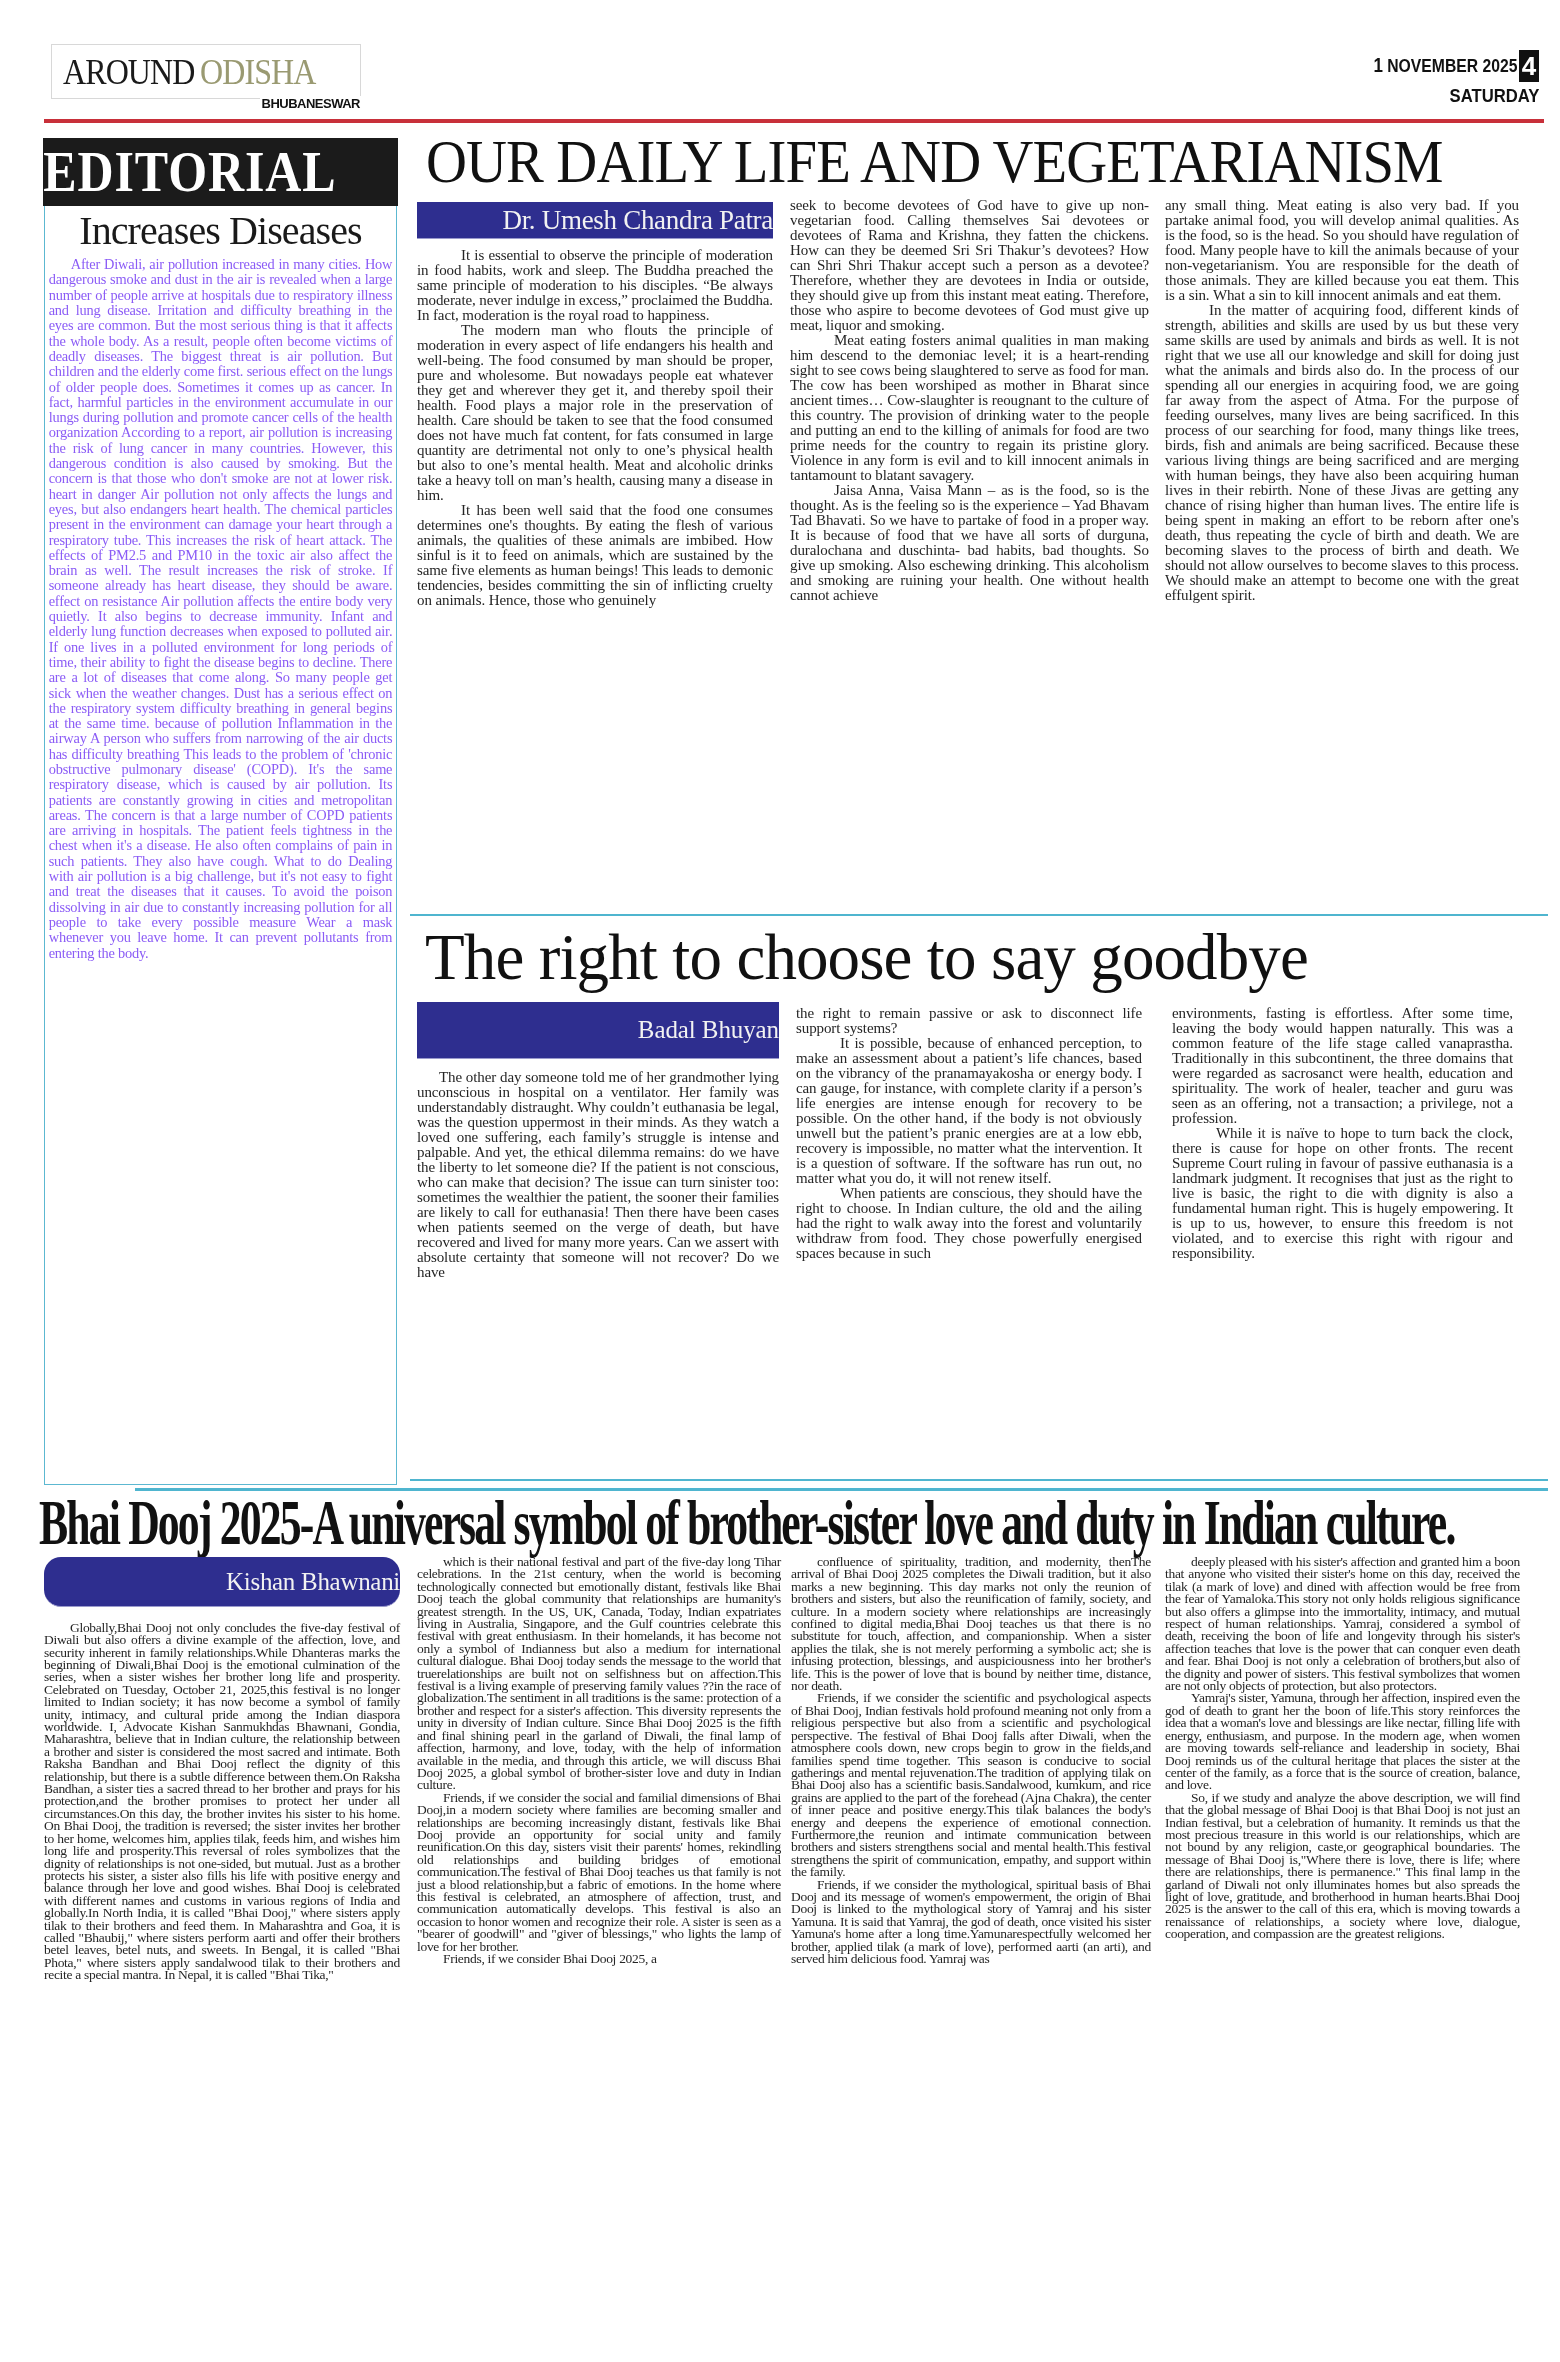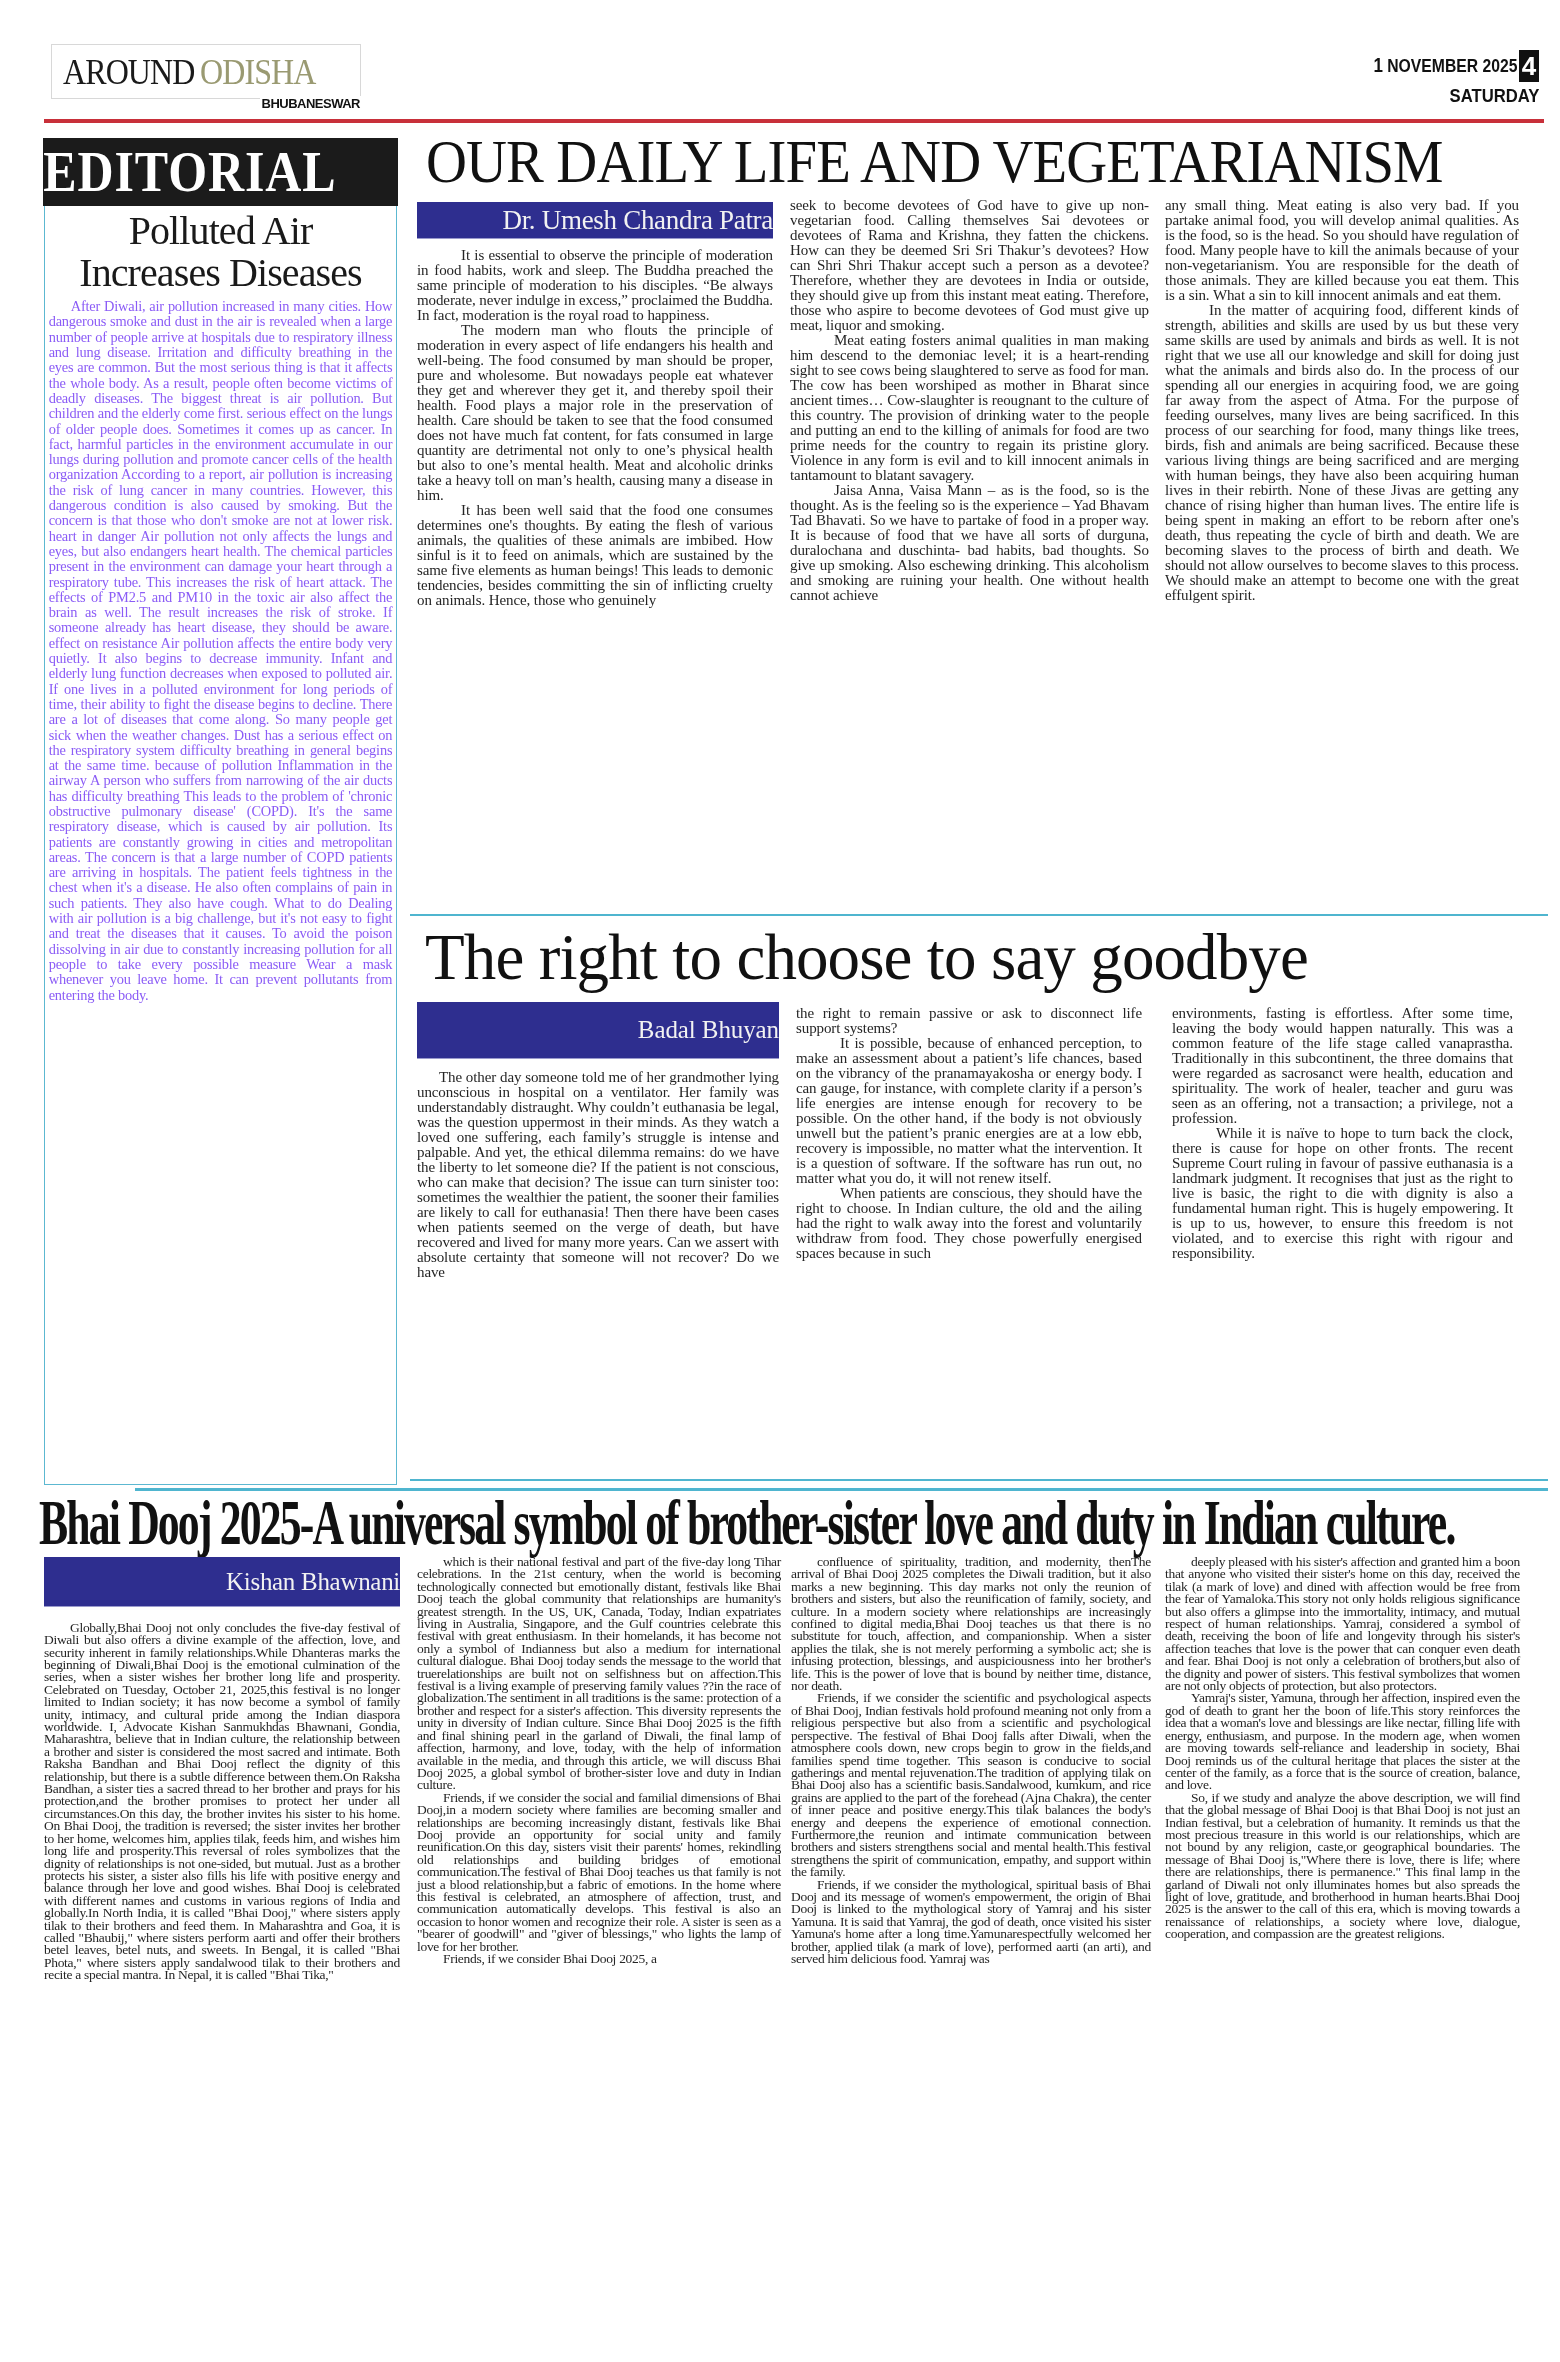--- a/index.html
+++ b/index.html
@@ -41,21 +41,21 @@
   .col p { text-indent: 44px; }
   .col p.noindent { text-indent: 0; }
   .veg .col { font-size: 15px; line-height: 15px; letter-spacing: -0.1px; }
   .euth .col { font-size: 15px; line-height: 15px; letter-spacing: -0.1px; font-family: "Liberation Serif", serif; }
   .bhai .col { font-size: 13.5px; line-height: 12.4px; letter-spacing: -0.3px; }
   .bhai .col p { text-indent: 26px; }
 
   .byline { background: #2e2e8f; color: #f2f2f2; text-align: right; font-family: "Liberation Serif", serif; border-bottom: 1.8px solid #9a9acc; }
   .veg .byline { height: 37px; line-height: 37px; font-size: 27px; margin-bottom: 9.2px; letter-spacing: -0.3px; }
   .euth .byline { height: 57px; line-height: 55px; font-size: 25px; margin-bottom: 11px; }
-  .bhai .byline { height: 50px; line-height: 50px; font-size: 25px; margin-bottom: 14.8px; }
+  .bhai .byline { height: 50px; line-height: 50px; font-size: 25px; margin-bottom: 14.8px; border-radius: 17px; }
 </style>
 </head>
 <body>
 
 <div class="logo">
   <div class="name">
     <span class="a">AROUND</span><span class="b">ODISHA</span>
   </div>
   <div class="city">BHUBANESWAR</div>
 </div>
@@ -65,21 +65,20 @@
     <span class="date"><span class="num">1</span>&nbsp;<span>NOVEMBER 2025</span></span><span class="page">4</span>
   </div>
   <div class="day">SATURDAY</div>
 </div>
 
 <div class="red-rule"></div>
 
 <div class="editorial">
   <div class="bar"><span>EDITORIAL</span></div>
   <div class="ed-title">
-    <div>Polluted Air</div>
     <div>Increases Diseases</div>
   </div>
   <div class="ed-body">
     <p>After Diwali, air pollution increased in many cities. How dangerous smoke and dust in the air is revealed when a large number of people arrive at hospitals due to respiratory illness and lung disease. Irritation and difficulty breathing in the eyes are common. But the most serious thing is that it affects the whole body. As a result, people often become victims of deadly diseases. The biggest threat is air pollution. But children and the elderly come first. serious effect on the lungs of older people does. Sometimes it comes up as cancer. In fact, harmful particles in the environment accumulate in our lungs during pollution and promote cancer cells of the health organization According to a report, air pollution is increasing the risk of lung cancer in many countries. However, this dangerous condition is also caused by smoking. But the concern is that those who don't smoke are not at lower risk. heart in danger Air pollution not only affects the lungs and eyes, but also endangers heart health. The chemical particles present in the environment can damage your heart through a respiratory tube. This increases the risk of heart attack. The effects of PM2.5 and PM10 in the toxic air also affect the brain as well. The result increases the risk of stroke. If someone already has heart disease, they should be aware. effect on resistance Air pollution affects the entire body very quietly. It also begins to decrease immunity. Infant and elderly lung function decreases when exposed to polluted air. If one lives in a polluted environment for long periods of time, their ability to fight the disease begins to decline. There are a lot of diseases that come along. So many people get sick when the weather changes. Dust has a serious effect on the respiratory system difficulty breathing in general begins at the same time. because of pollution Inflammation in the airway A person who suffers from narrowing of the air ducts has difficulty breathing This leads to the problem of 'chronic obstructive pulmonary disease' (COPD). It's the same respiratory disease, which is caused by air pollution. Its patients are constantly growing in cities and metropolitan areas. The concern is that a large number of COPD patients are arriving in hospitals. The patient feels tightness in the chest when it's a disease. He also often complains of pain in such patients. They also have cough. What to do Dealing with air pollution is a big challenge, but it's not easy to fight and treat the diseases that it causes. To avoid the poison dissolving in air due to constantly increasing pollution for all people to take every possible measure Wear a mask whenever you leave home. It can prevent pollutants from entering the body.</p>
   </div>
 </div>
 
 <div class="veg">
   <div class="headline h1">OUR DAILY LIFE AND VEGETARIANISM</div>
   <div class="col" style="left:417px; top:202px; width:356px;">

